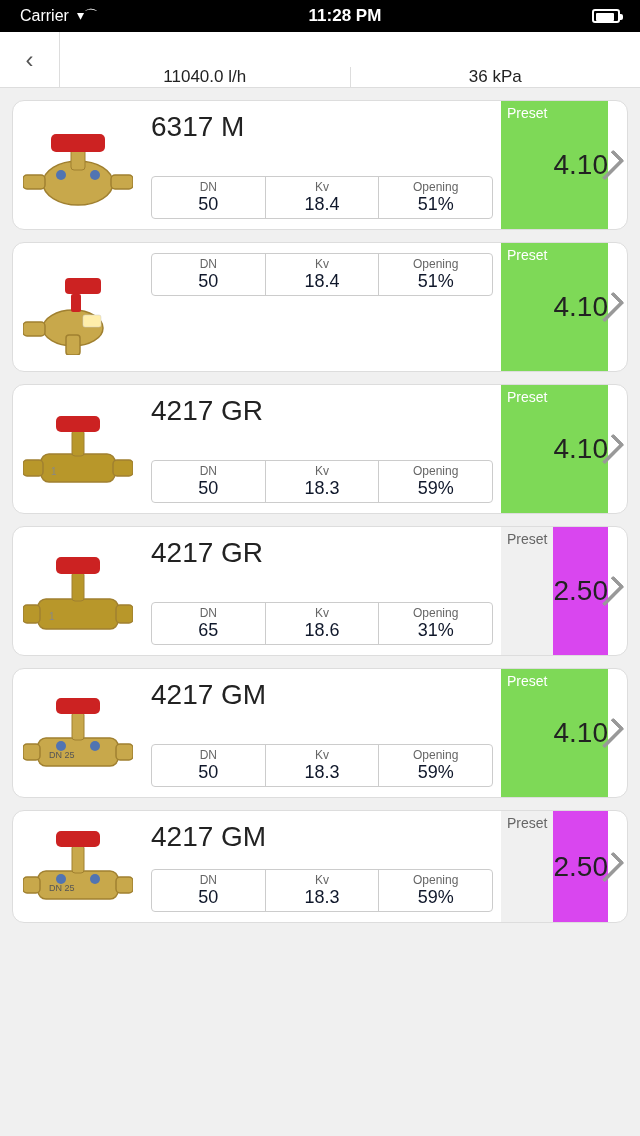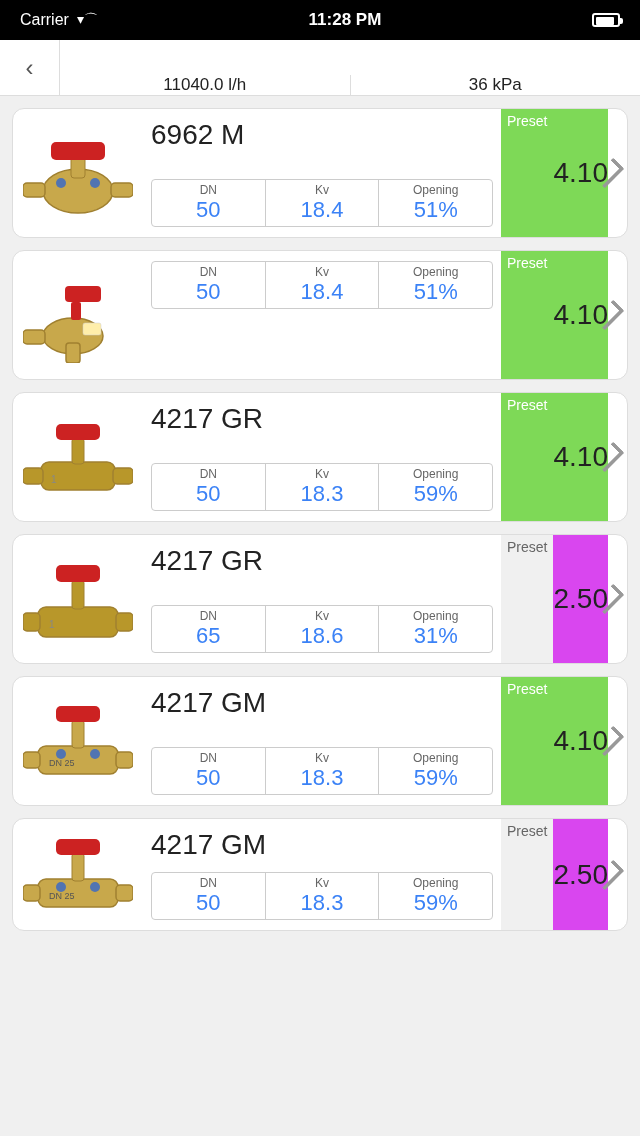--- a/index.html
+++ b/index.html
@@ -9,21 +9,21 @@
       min-height: 1136px;
       background: #f0f0f0;
       font-family: -apple-system, 'Helvetica Neue', Arial, sans-serif;
       overflow-x: hidden;
     }
 
     
     .status-bar {
       background: #000;
       color: #fff;
-      height: 40px;
+      height: 32px;
       display: flex;
       align-items: center;
       justify-content: space-between;
       padding: 0 20px;
       font-size: 16px;
       font-weight: 500;
     }
     .status-left { display: flex; align-items: center; gap: 8px; }
     .status-center { font-weight: 600; font-size: 17px; }
     .status-right { display: flex; align-items: center; gap: 6px; }
@@ -147,22 +147,22 @@
       align-items: center;
       padding: 3px 4px;
       border-right: 1px solid #ccc;
     }
     .spec-cell:last-child { border-right: none; }
     .spec-label {
       font-size: 12px;
       color: #666;
     }
     .spec-value {
-      font-size: 22px;
-      color: #3b82f6;
+      font-size: 18px;
+      color: #0f172a;
       font-weight: 400;
     }
 
     .valve-preset-area {
       display: flex;
       flex-direction: row;
       align-items: stretch;
       width: 90px;
       flex-shrink: 0;
     }
@@ -256,21 +256,21 @@
 
       <rect x="48" y="30" width="14" height="22" rx="3" fill="#c8a84b" stroke="#a08030" stroke-width="1"></rect>
 
       <rect x="28" y="16" width="54" height="18" rx="5" fill="#cc2222"></rect>
 
       <circle cx="38" cy="57" r="5" fill="#3366cc" opacity="0.8"></circle>
       <circle cx="72" cy="57" r="5" fill="#3366cc" opacity="0.8"></circle>
     </svg>
     </div>
     <div class="valve-info">
-      <div class="valve-name">6962 M</div>
+      <div class="valve-name">6317 M</div>
       <div class="valve-specs">
         <div class="spec-cell">
           <span class="spec-label">DN</span>
           <span class="spec-value">50</span>
         </div>
         <div class="spec-cell">
           <span class="spec-label">Kv</span>
           <span class="spec-value">18.4</span>
         </div>
         <div class="spec-cell">

